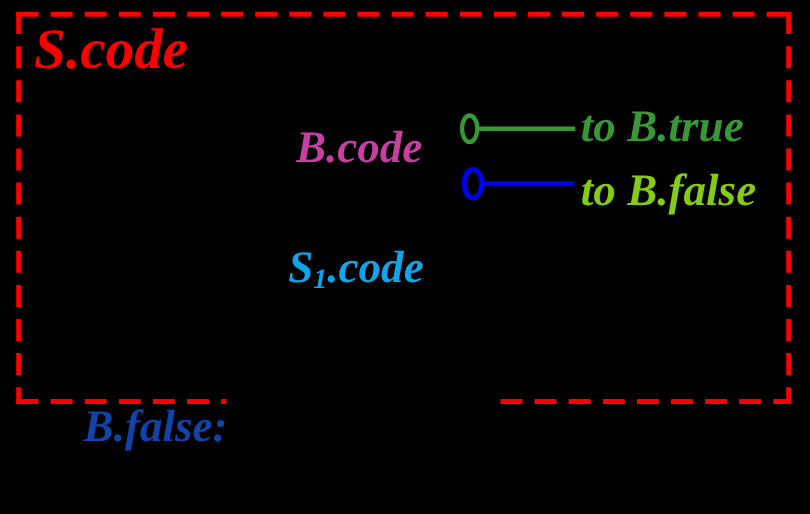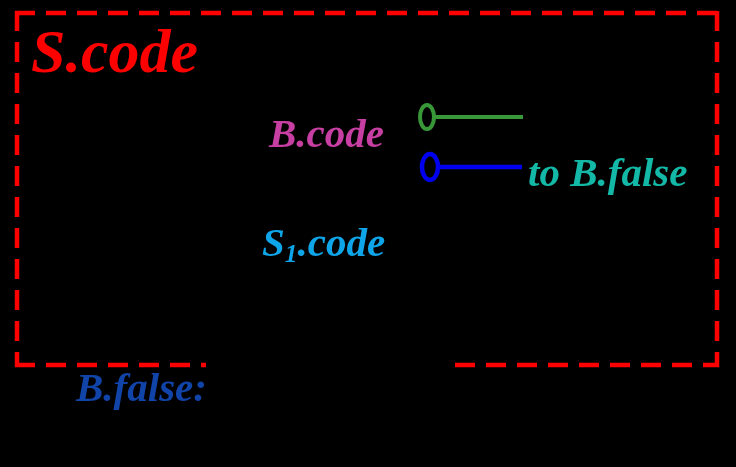--- a/index.html
+++ b/index.html
@@ -18,21 +18,21 @@
     position: absolute;
     left: 0; top: 0;
   }
   .lbl {
     position: absolute;
     font-style: italic;
     font-weight: bold;
     line-height: 1;
     white-space: nowrap;
   }
-  .lbl-large { font-size: 62px; }
+  .lbl-large { font-size: 52px; }
   .lbl-med   { font-size: 41px; }
   .sub {
     font-size: 0.62em;
     vertical-align: -0.22em;
   }
 </style>
 </head>
 <body>
 
 <div class="canvas">
@@ -51,22 +51,23 @@
     <line x1="434" y1="117" x2="523" y2="117" stroke-width="4" stroke="#389838"></line>
 
     <ellipse cx="430" cy="167" rx="8" ry="13" fill="none" stroke-width="4.5" stroke="#0000EE"></ellipse>
     <line x1="438" y1="167" x2="522" y2="167" stroke-width="4.5" stroke="#0000EE"></line>
   </svg>
 
   <div class="lbl lbl-large" style="left: 31px; top: 20px; color: rgb(255, 0, 0);">S.code</div>
 
   <div class="lbl lbl-med" style="left: 269px; top: 113px; color: rgb(199, 63, 162);">B.code</div>
 
+  <div class="lbl lbl-med" style="left: 528px; top: 94px; color: rgb(56, 152, 56);">to B.true</div>
 
-  <div class="lbl lbl-med" style="left: 528px; top: 152px; color: #14b8a6;">to B.false</div>
+  <div class="lbl lbl-med" style="left: 528px; top: 152px; color: #84cc16;">to B.false</div>
 
 
   <div class="lbl lbl-med" style="left: 262px; top: 222px; color: #0ea5e9;">
     <span>S</span><span class="sub">1</span><span>.code</span>
   </div>
 
   <div class="lbl lbl-med" style="left: 76px; top: 367px; color: rgb(17, 68, 168); text-align: center;">B.false:</div>
 
 </div>
 

